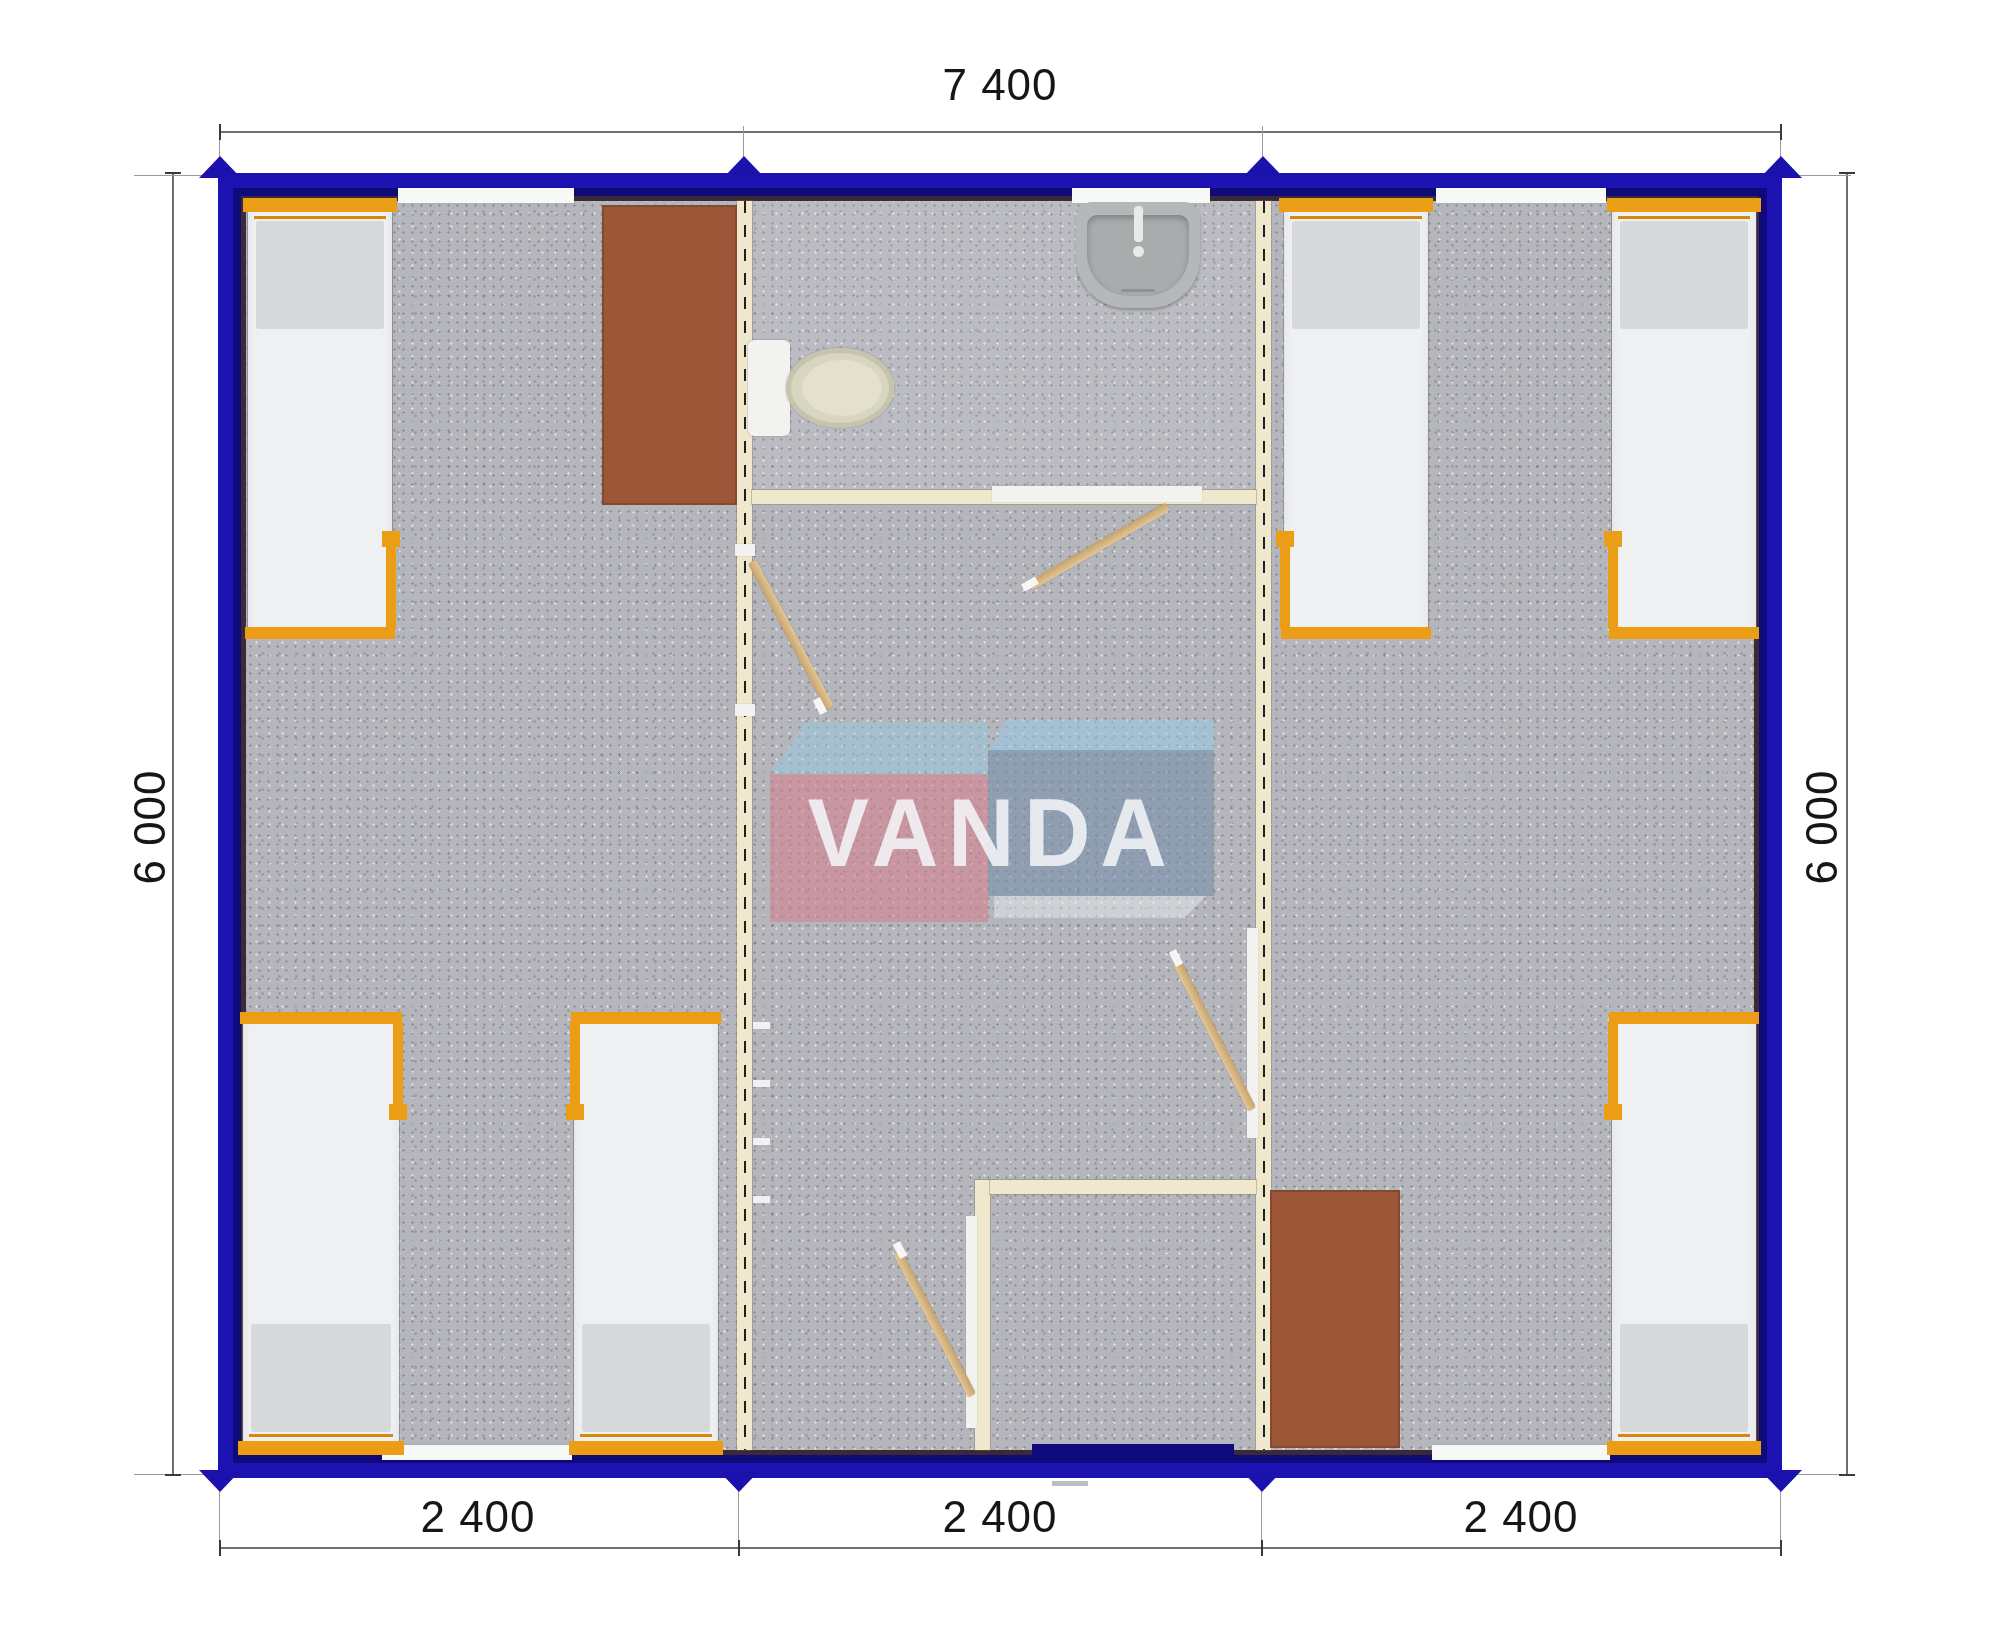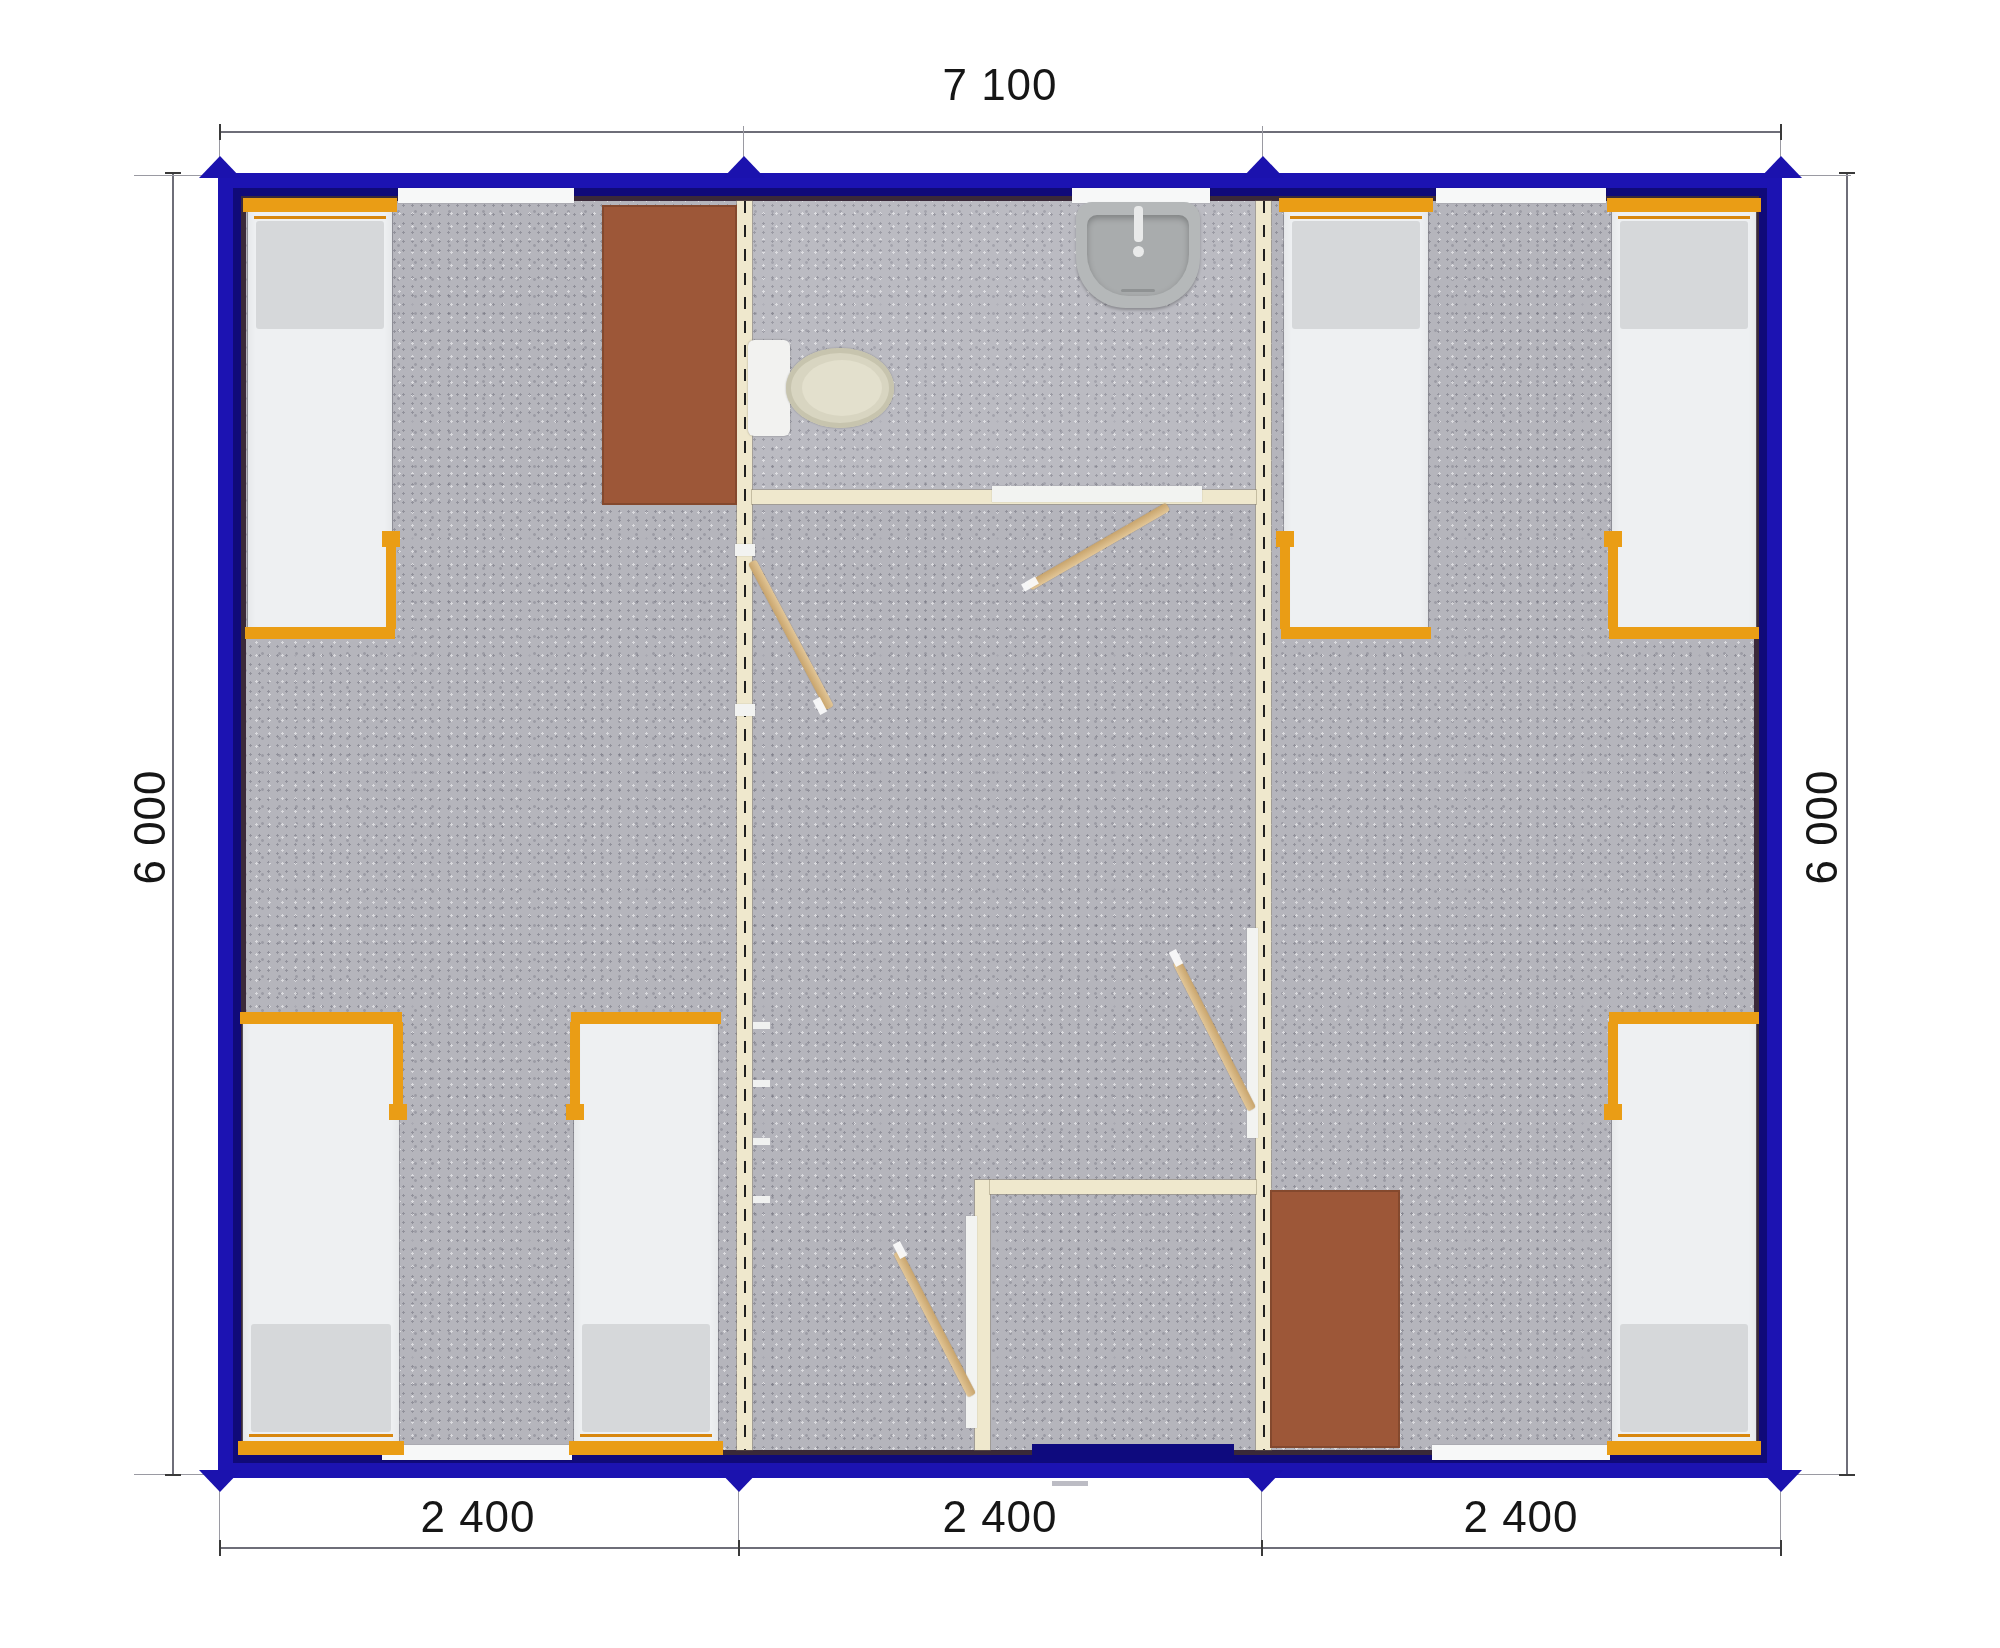--- a/index.html
+++ b/index.html
@@ -94,21 +94,21 @@
         clip-path:polygon(0 0,100% 0,90% 100%,0 100%);}
   .logo .txt{position:absolute;left:18px;top:66px;width:424px;text-align:center;
         font-size:96px;font-weight:bold;color:rgba(243,245,247,.88);letter-spacing:10px;
         transform:scaleX(.96);}
 </style>
 </head>
 <body>
 
 <div class="canvas">
 
-  <div class="dimtxt" style="left:900px;top:60px;width:200px;">7 100</div>
+  <div class="dimtxt" style="left:900px;top:60px;width:200px;">7 400</div>
   <div class="dimtxt rot" style="left:50px;top:802px;width:200px;">6 000</div>
   <div class="dimtxt rot" style="left:1722px;top:802px;width:200px;">6 000</div>
   <div class="dimtxt" style="left:368px;top:1492px;width:220px;">2 400</div>
   <div class="dimtxt" style="left:890px;top:1492px;width:220px;">2 400</div>
   <div class="dimtxt" style="left:1411px;top:1492px;width:220px;">2 400</div>
 
   <div class="dl" style="left:220px;top:131px;width:1562px;height:2px;"></div>
   <div class="dl" style="left:220px;top:1547px;width:1562px;height:2px;"></div>
   <div class="dl" style="left:172px;top:173px;width:2px;height:1303px;"></div>
   <div class="dl" style="left:1846px;top:173px;width:2px;height:1303px;"></div>
@@ -237,20 +237,28 @@
 
   <div class="toilet-tank"></div>
   <div class="toilet-seat"></div>
   <div class="sink">
     <div class="basin"></div>
     <div class="faucet"></div>
     <div class="fdot"></div>
     <div class="drain"></div>
   </div>
 
+  <div class="logo">
+    <div class="lp-top"></div>
+    <div class="lp"></div>
+    <div class="rp-top"></div>
+    <div class="rp"></div>
+    <div class="rp-bot"></div>
+    <div class="txt">VANDA</div>
+  </div>
 
   <div class="arr up" style="left:199px;top:156px;"></div>
   <div class="arr up" style="left:723px;top:156px;"></div>
   <div class="arr up" style="left:1242px;top:156px;"></div>
   <div class="arr up" style="left:1760px;top:156px;"></div>
   <div class="arr down" style="left:199px;top:1470px;"></div>
   <div class="arr down" style="left:718px;top:1470px;"></div>
   <div class="arr down" style="left:1241px;top:1470px;"></div>
   <div class="arr down" style="left:1760px;top:1470px;"></div>
 

